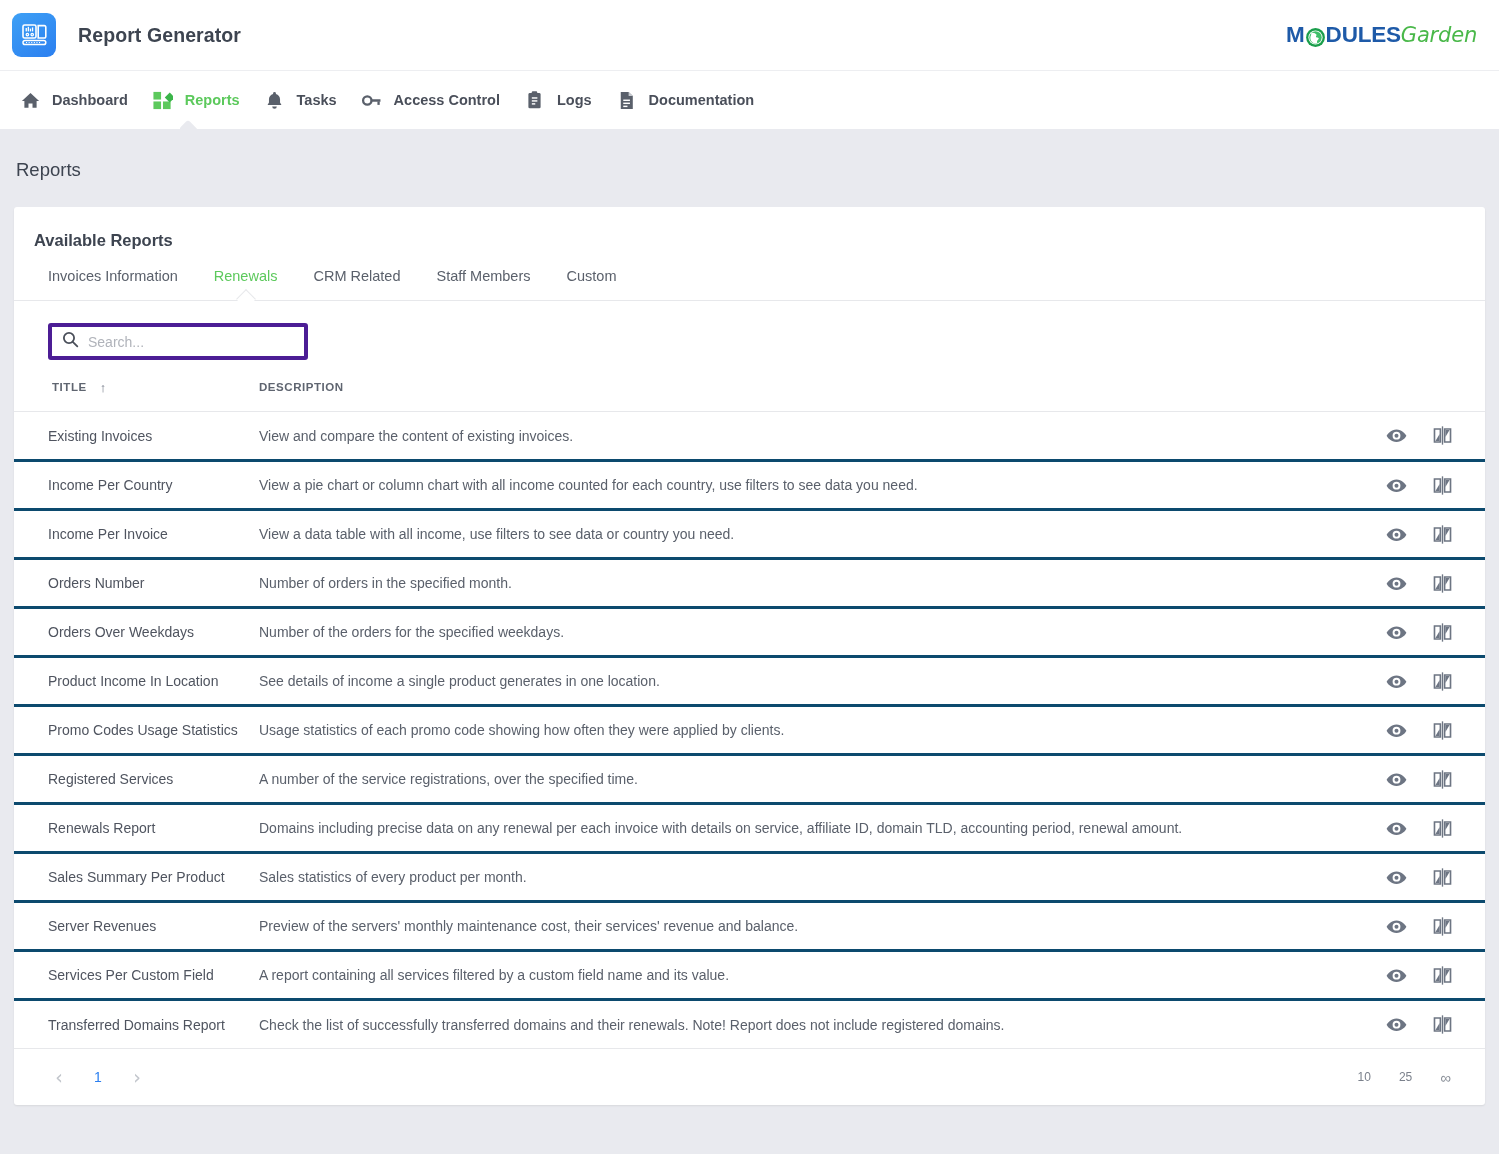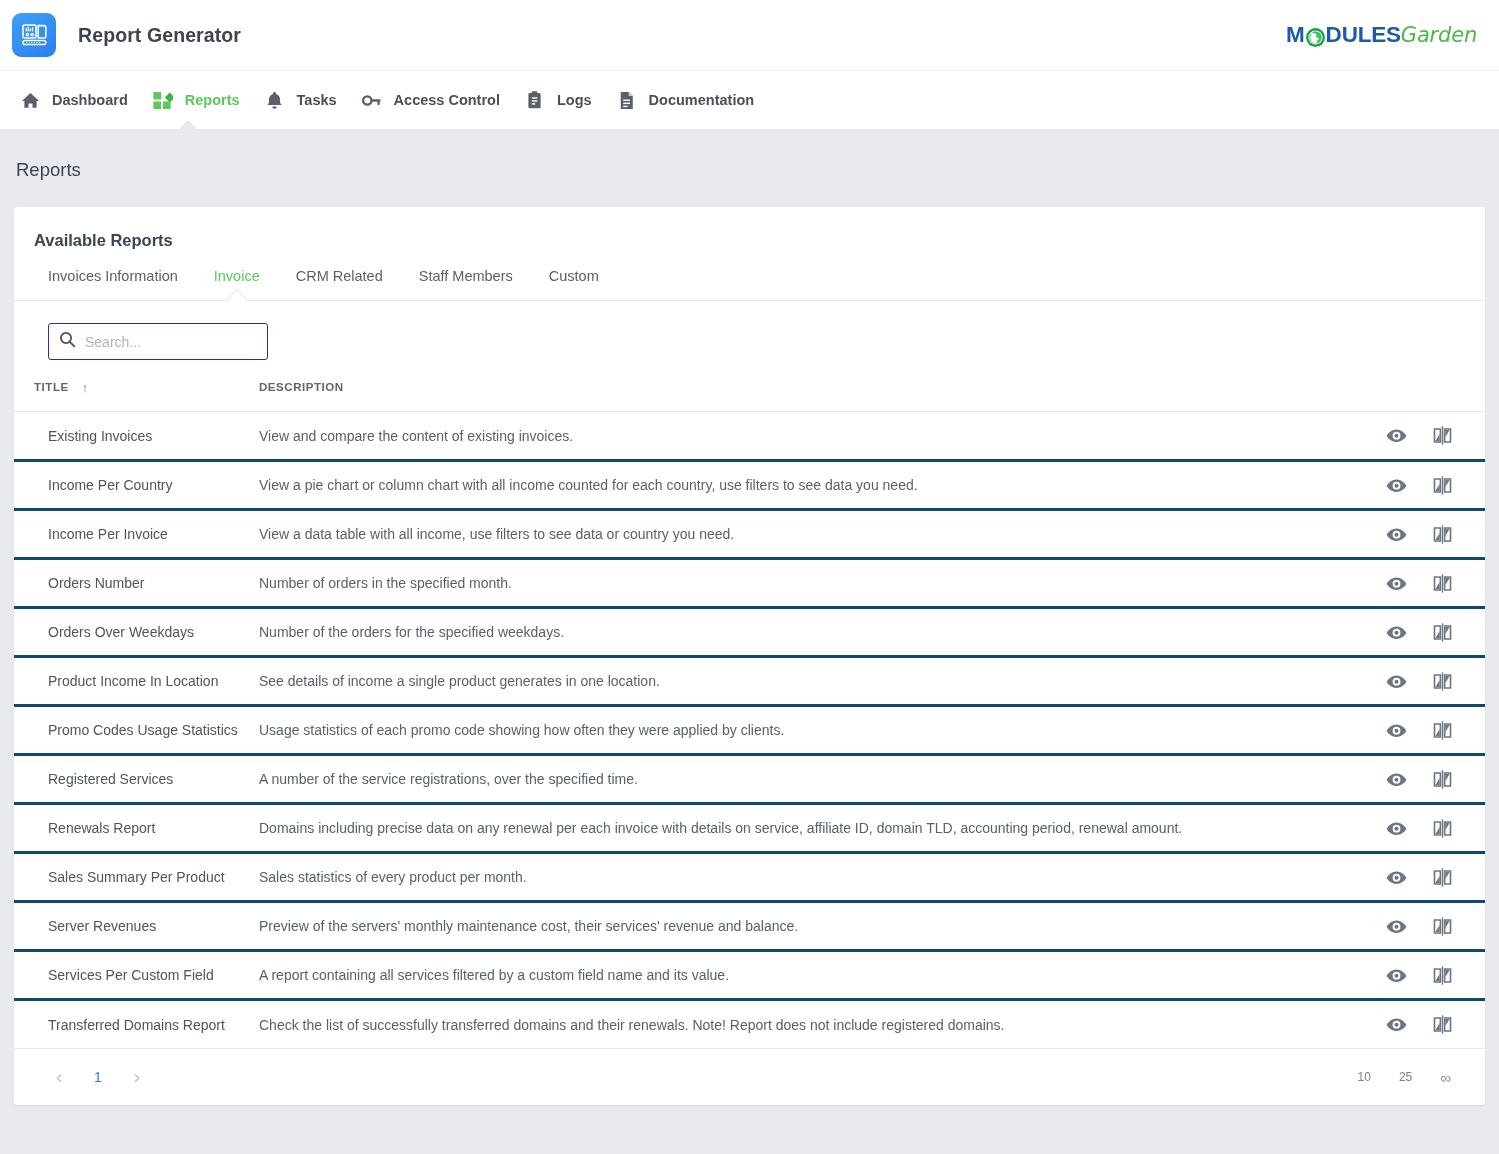--- a/index.html
+++ b/index.html
@@ -158,23 +158,23 @@
     width: 13px; height: 13px;
     background: #fff;
     border-left: 1px solid #e7e8eb;
     border-top: 1px solid #e7e8eb;
     transform: rotate(45deg);
   }
 
   
   .search-wrap { padding: 22px 0 19px 34px; }
   .search-box {
-    width: 220px;
+    width: 260px;
     height: 37px;
-    border: 1px solid #4c1d95;
+    border: 4px solid #4c1d95;
     border-radius: 3px;
     display: flex;
     align-items: center;
     padding: 0 10px;
     background: #fff;
   }
   .search-box svg { flex: 0 0 auto; margin-right: 9px; }
   .search-box input {
     border: none; outline: none;
     font-size: 14px;
@@ -189,21 +189,21 @@
   table { width: 100%; border-collapse: collapse; }
   thead th {
     text-align: left;
     font-size: 11.5px;
     letter-spacing: .55px;
     font-weight: bold;
     color: #5f6570;
     padding: 0 0 17px 0;
     border-bottom: 1px solid #e7e8eb;
   }
-  th.col-title { padding-left: 20px; width: 245px; margin-left: 35px; }
+  th.col-title { padding-left: 38px; width: 245px; margin-left: 35px; }
   th.col-desc { padding-left: 0; }
   th.col-act { width: 135px; }
   .sort-arrow {
     display: inline-block;
     margin-left: 13px;
     color: #6b7280;
     font-size: 13px;
     position: relative;
     top: 1px;
   }
@@ -377,21 +377,21 @@
   <div class="caret"></div>
   <div class="page-title">Reports</div>
 </div>
 
 <div class="card">
 
   <div class="card-title">Available Reports</div>
 
   <div class="tabs">
     <div class="tab">Invoices Information</div>
-    <div class="tab active">Invoice</div>
+    <div class="tab active">Renewals</div>
     <div class="tab">CRM Related</div>
     <div class="tab">Staff Members</div>
     <div class="tab">Custom</div>
   </div>
 
   <div class="search-wrap">
     <div class="search-box">
       <span>
         <svg width="17" height="17" viewBox="0 0 18 18" aria-hidden="true">
           <circle cx="7.4" cy="7.4" r="5.4" fill="none" stroke="#4a4f5a" stroke-width="1.9"></circle>

